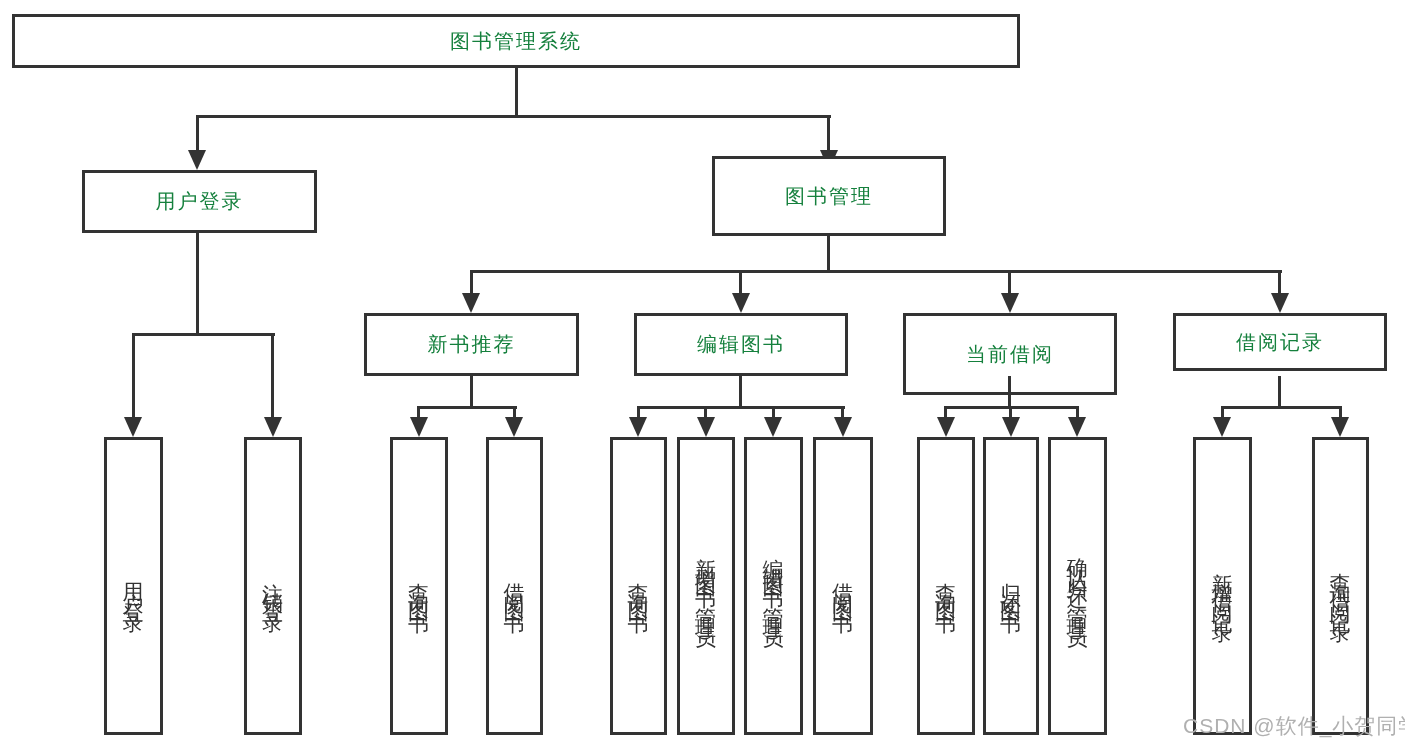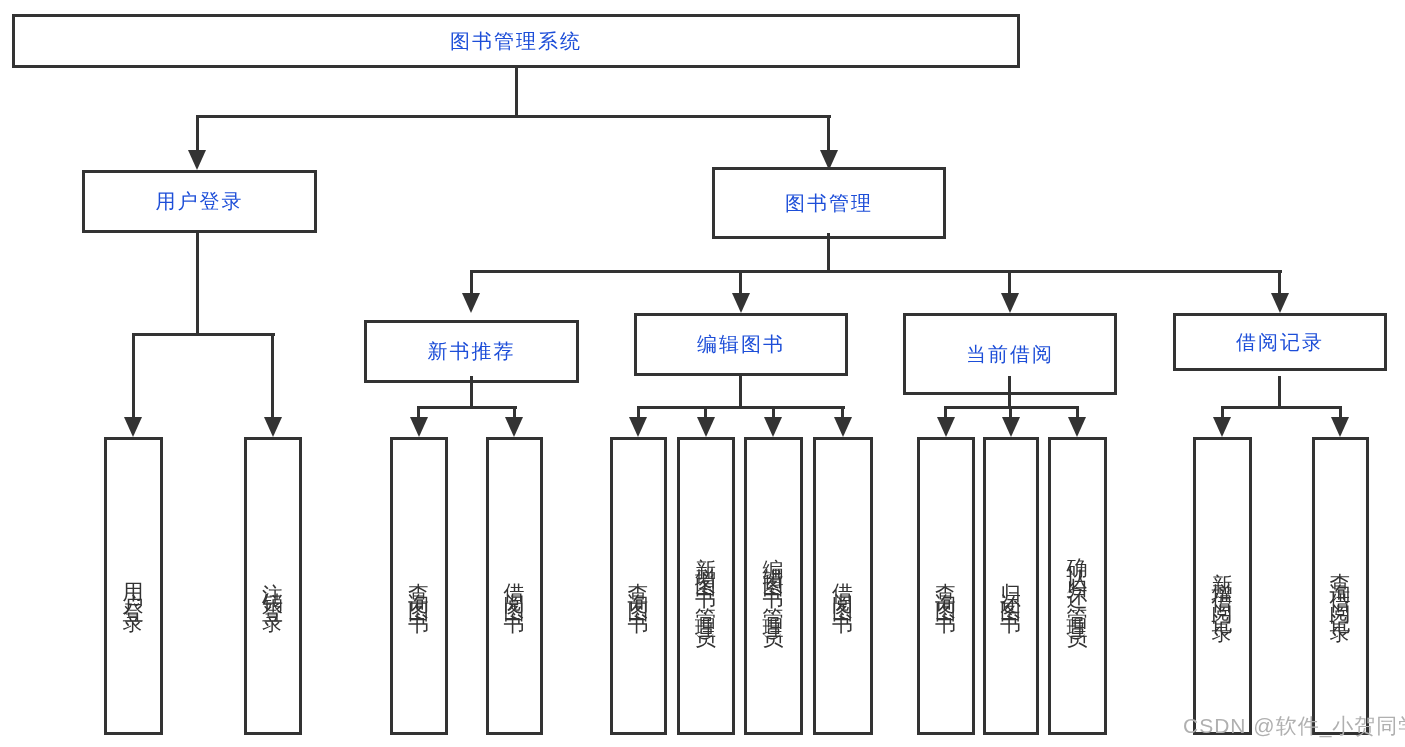--- a/index.html
+++ b/index.html
@@ -19,21 +19,21 @@
     position: absolute;
     box-sizing: border-box;
     border: 3px solid #333333;
     background: #ffffff;
     display: flex;
     align-items: center;
     justify-content: center;
   }
   .hlabel {
     font-size: 20px;
-    color: #1d4ed8;
+    color: #15803d;
     letter-spacing: 2px;
     white-space: nowrap;
   }
   .vbox {
     position: absolute;
     box-sizing: border-box;
     border: 3px solid #333333;
     background: #ffffff;
     display: flex;
     align-items: center;
@@ -83,21 +83,21 @@
   <div class="line" style="left:515px; top:68px; width:3px; height:49px;"></div>
   <div class="line" style="left:196px; top:115px; width:635px; height:3px;"></div>
   <div class="line" style="left:196px; top:115px; width:3px; height:37px;"></div>
   <div class="arrow" style="left:188px; top:150px;"></div>
   <div class="line" style="left:827px; top:115px; width:3px; height:37px;"></div>
   <div class="arrow" style="left:820px; top:150px;"></div>
 
   <div class="box" style="left:82px; top:170px; width:235px; height:63px;">
     <span class="hlabel">用户登录</span>
   </div>
-  <div class="box" style="left:712px; top:167px; width:234px; height:72px;">
+  <div class="box" style="left:712px; top:156px; width:234px; height:80px;">
     <span class="hlabel">图书管理</span>
   </div>
 
   <div class="line" style="left:196px; top:233px; width:3px; height:103px;"></div>
   <div class="line" style="left:132px; top:333px; width:143px; height:3px;"></div>
   <div class="line" style="left:132px; top:333px; width:3px; height:86px;"></div>
   <div class="arrow" style="left:124px; top:417px;"></div>
   <div class="line" style="left:271px; top:333px; width:3px; height:86px;"></div>
   <div class="arrow" style="left:264px; top:417px;"></div>
 
@@ -105,21 +105,21 @@
   <div class="line" style="left:470px; top:270px; width:812px; height:3px;"></div>
   <div class="line" style="left:470px; top:270px; width:3px; height:25px;"></div>
   <div class="arrow" style="left:462px; top:293px;"></div>
   <div class="line" style="left:739px; top:270px; width:3px; height:25px;"></div>
   <div class="arrow" style="left:732px; top:293px;"></div>
   <div class="line" style="left:1008px; top:270px; width:3px; height:25px;"></div>
   <div class="arrow" style="left:1001px; top:293px;"></div>
   <div class="line" style="left:1278px; top:270px; width:3px; height:25px;"></div>
   <div class="arrow" style="left:1271px; top:293px;"></div>
 
-  <div class="box" style="left:364px; top:320px; width:215px; height:63px;justify-content:center;">
+  <div class="box" style="left:364px; top:313px; width:215px; height:63px;justify-content:center;">
     <span class="hlabel">新书推荐</span>
   </div>
   <div class="box" style="left:634px; top:313px; width:214px; height:63px;">
     <span class="hlabel">编辑图书</span>
   </div>
   <div class="box" style="left:903px; top:313px; width:214px; height:82px;">
     <span class="hlabel">当前借阅</span>
   </div>
   <div class="box" style="left:1173px; top:313px; width:214px; height:58px;">
     <span class="hlabel">借阅记录</span>

